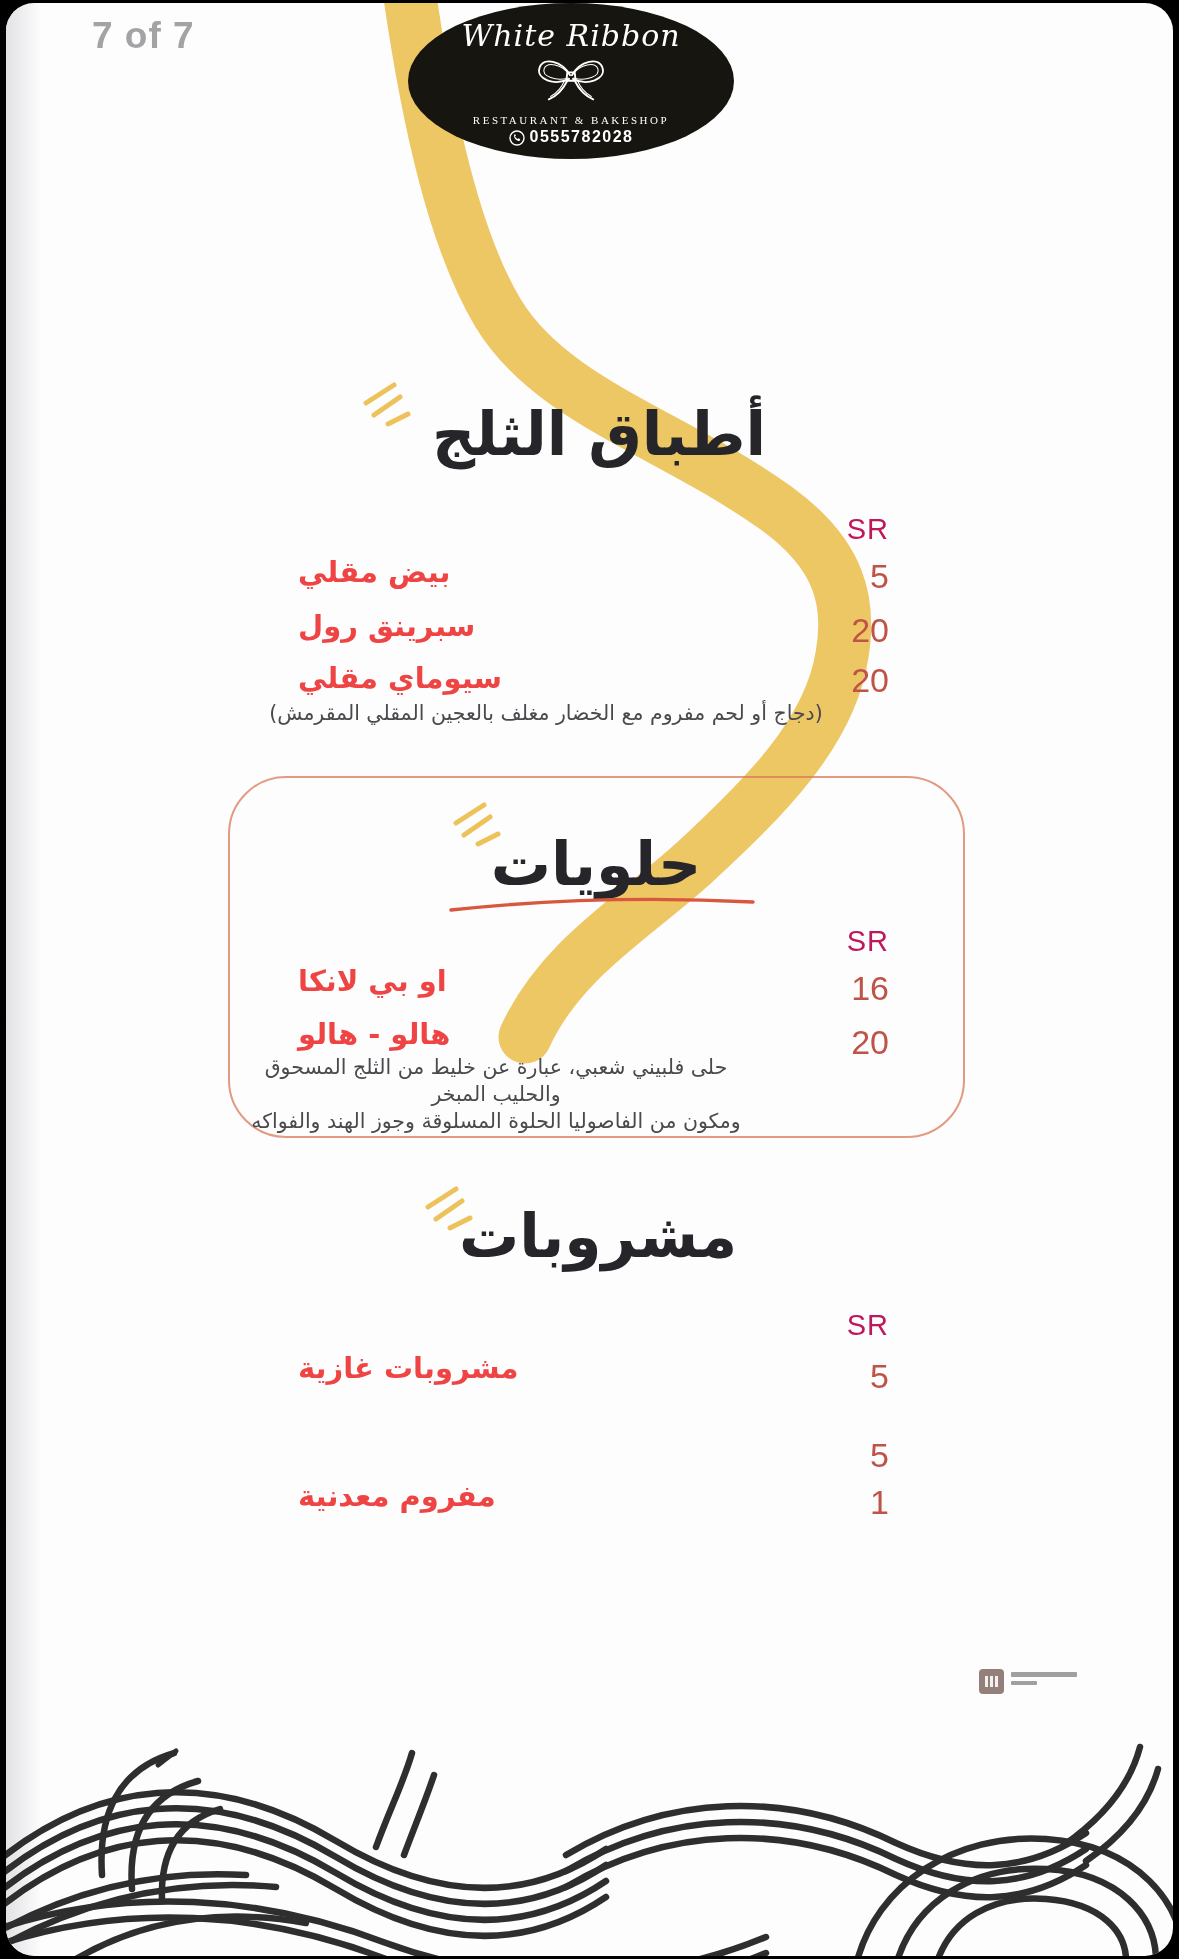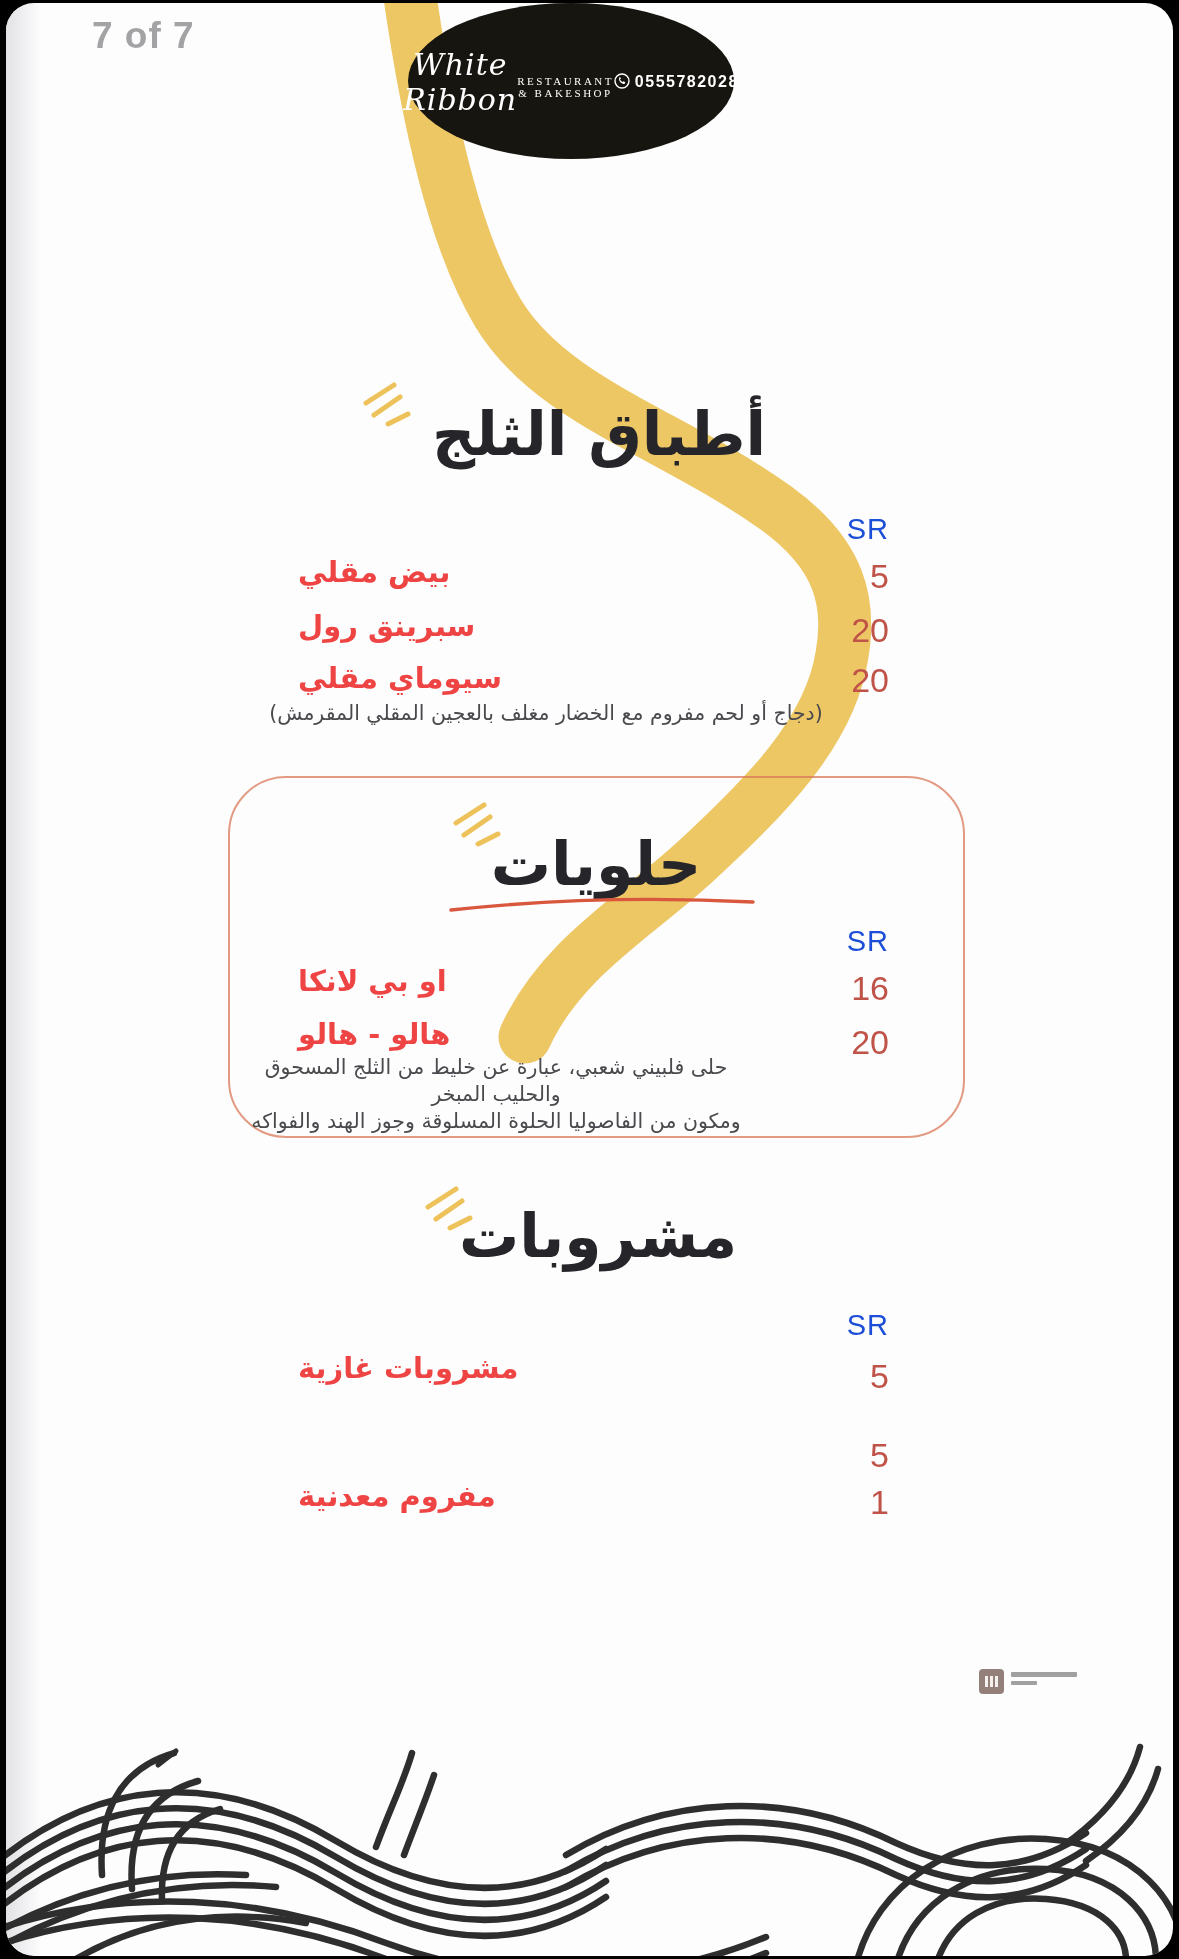--- a/index.html
+++ b/index.html
@@ -10,31 +10,31 @@
   .gutter{position:absolute;left:0;top:0;bottom:0;width:36px;
           background:linear-gradient(90deg,#e2e2e6 0%,rgba(255,255,255,0) 100%);}
   .abs{position:absolute;}
   .arabic{direction:rtl;font-family:"DejaVu Sans",sans-serif;}
 
   .page-indicator{left:86px;top:12px;font-size:37px;font-weight:700;
                   color:#a3a3a6;font-family:"Liberation Sans",sans-serif;letter-spacing:1px;}
 
   
   .logo{left:404px;top:2px;width:322px;height:152px;background:#17150f;
-        border-radius:50%;display:flex;align-items:center;
+        border-radius:50%;display:flex;flex-direction:column;align-items:center;
         justify-content:center;color:#fff;text-align:center;box-shadow:0 0 0 2px #17150f;}
   .logo-brand{font-family:"DejaVu Serif",serif;font-style:italic;font-size:30px;
               letter-spacing:1px;margin-top:2px;}
   .logo-tagline{font-family:"Liberation Serif",serif;font-size:11px;letter-spacing:2.5px;margin-top:11px;}
-  .logo-phone{display:flex;align-items:flex-start;gap:5px;font-family:"Liberation Sans",sans-serif;
+  .logo-phone{display:flex;align-items:flex-end;gap:5px;font-family:"Liberation Sans",sans-serif;
               font-size:16px;font-weight:700;letter-spacing:1.5px;margin-top:2px;}
 
   
   .section-title{font-size:60px;font-weight:700;color:#26262a;text-align:center;letter-spacing:-1px;}
-  .sr{font-family:"Liberation Sans",sans-serif;font-size:29px;color:#1d4ed8;
+  .sr{font-family:"Liberation Sans",sans-serif;font-size:29px;color:#be185d;
       letter-spacing:1px;text-align:right;width:120px;}
   .price{font-family:"Liberation Sans",sans-serif;font-size:34px;color:#bf5348;
          text-align:right;width:120px;}
   .item-name{font-size:29px;font-weight:700;color:#ef4444;text-align:left;}
   .item-desc{font-size:20.5px;color:#4a4a4e;text-align:center;white-space:pre-line;line-height:27px;}
 
   .dessert-box{left:222px;top:773px;width:733px;height:358px;
                border:2px solid rgba(216,120,90,0.75);border-radius:58px;}
   .watermark{left:973px;top:1666px;display:flex;gap:7px;align-items:flex-start;}
   .wm-icon{width:25px;height:25px;background:#93807a;border-radius:4px;

